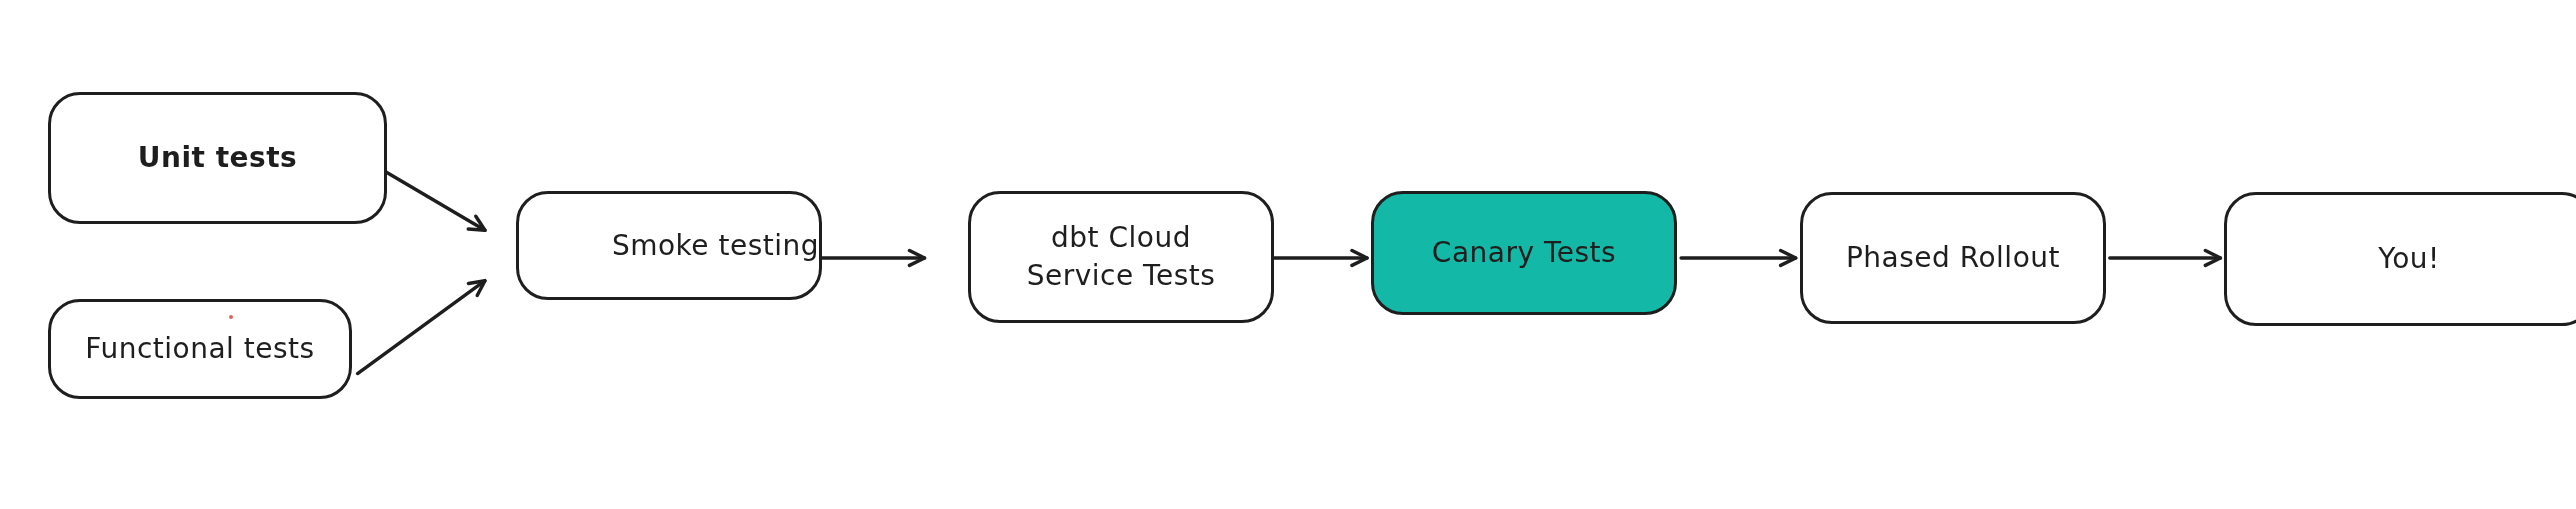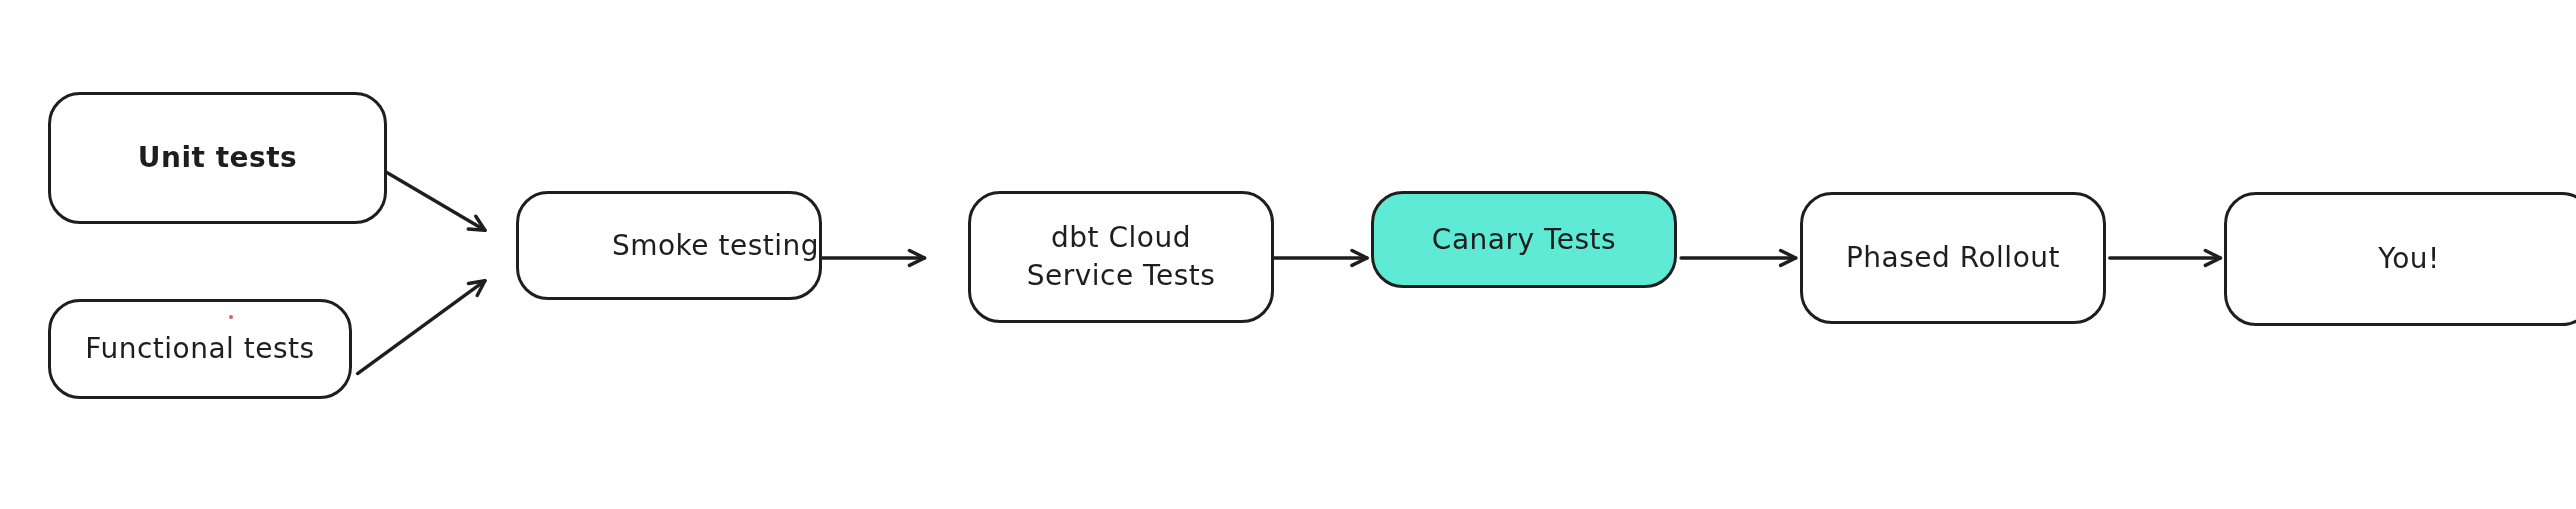--- a/index.html
+++ b/index.html
@@ -91,21 +91,21 @@
 
   <div class="node" style="left: 516px; top: 191px; width: 306px; height: 109px; border-color: rgb(30, 30, 30); background: rgb(255, 255, 255); align-items: flex-end;">
     <span class="node-label">Smoke testing</span>
   </div>
 
   <div class="node" style="left: 928px; top: 191px; width: 306px; height: 132px; border-color: rgb(30, 30, 30); background: rgb(255, 255, 255); margin-left: 40px;">
     <span class="node-label">dbt Cloud</span>
     <span class="node-label">Service Tests</span>
   </div>
 
-  <div class="node" style="left: 1371px; top: 191px; width: 306px; height: 97px; border-color: rgb(30, 30, 30); background: #5eead4;">
+  <div class="node" style="left: 1371px; top: 191px; width: 306px; height: 124px; border-color: rgb(30, 30, 30); background: #14b8a6;">
     <span class="node-label">Canary Tests</span>
   </div>
 
   <div class="node" style="left: 1800px; top: 192px; width: 306px; height: 132px; border-color: rgb(30, 30, 30); background: rgb(255, 255, 255);">
     <span class="node-label">Phased Rollout</span>
   </div>
 
   <div class="node" style="left: 2224px; top: 192px; width: 370px; height: 134px; border-color: rgb(30, 30, 30); background: rgb(255, 255, 255);">
     <span class="node-label">You!</span>
   </div>

